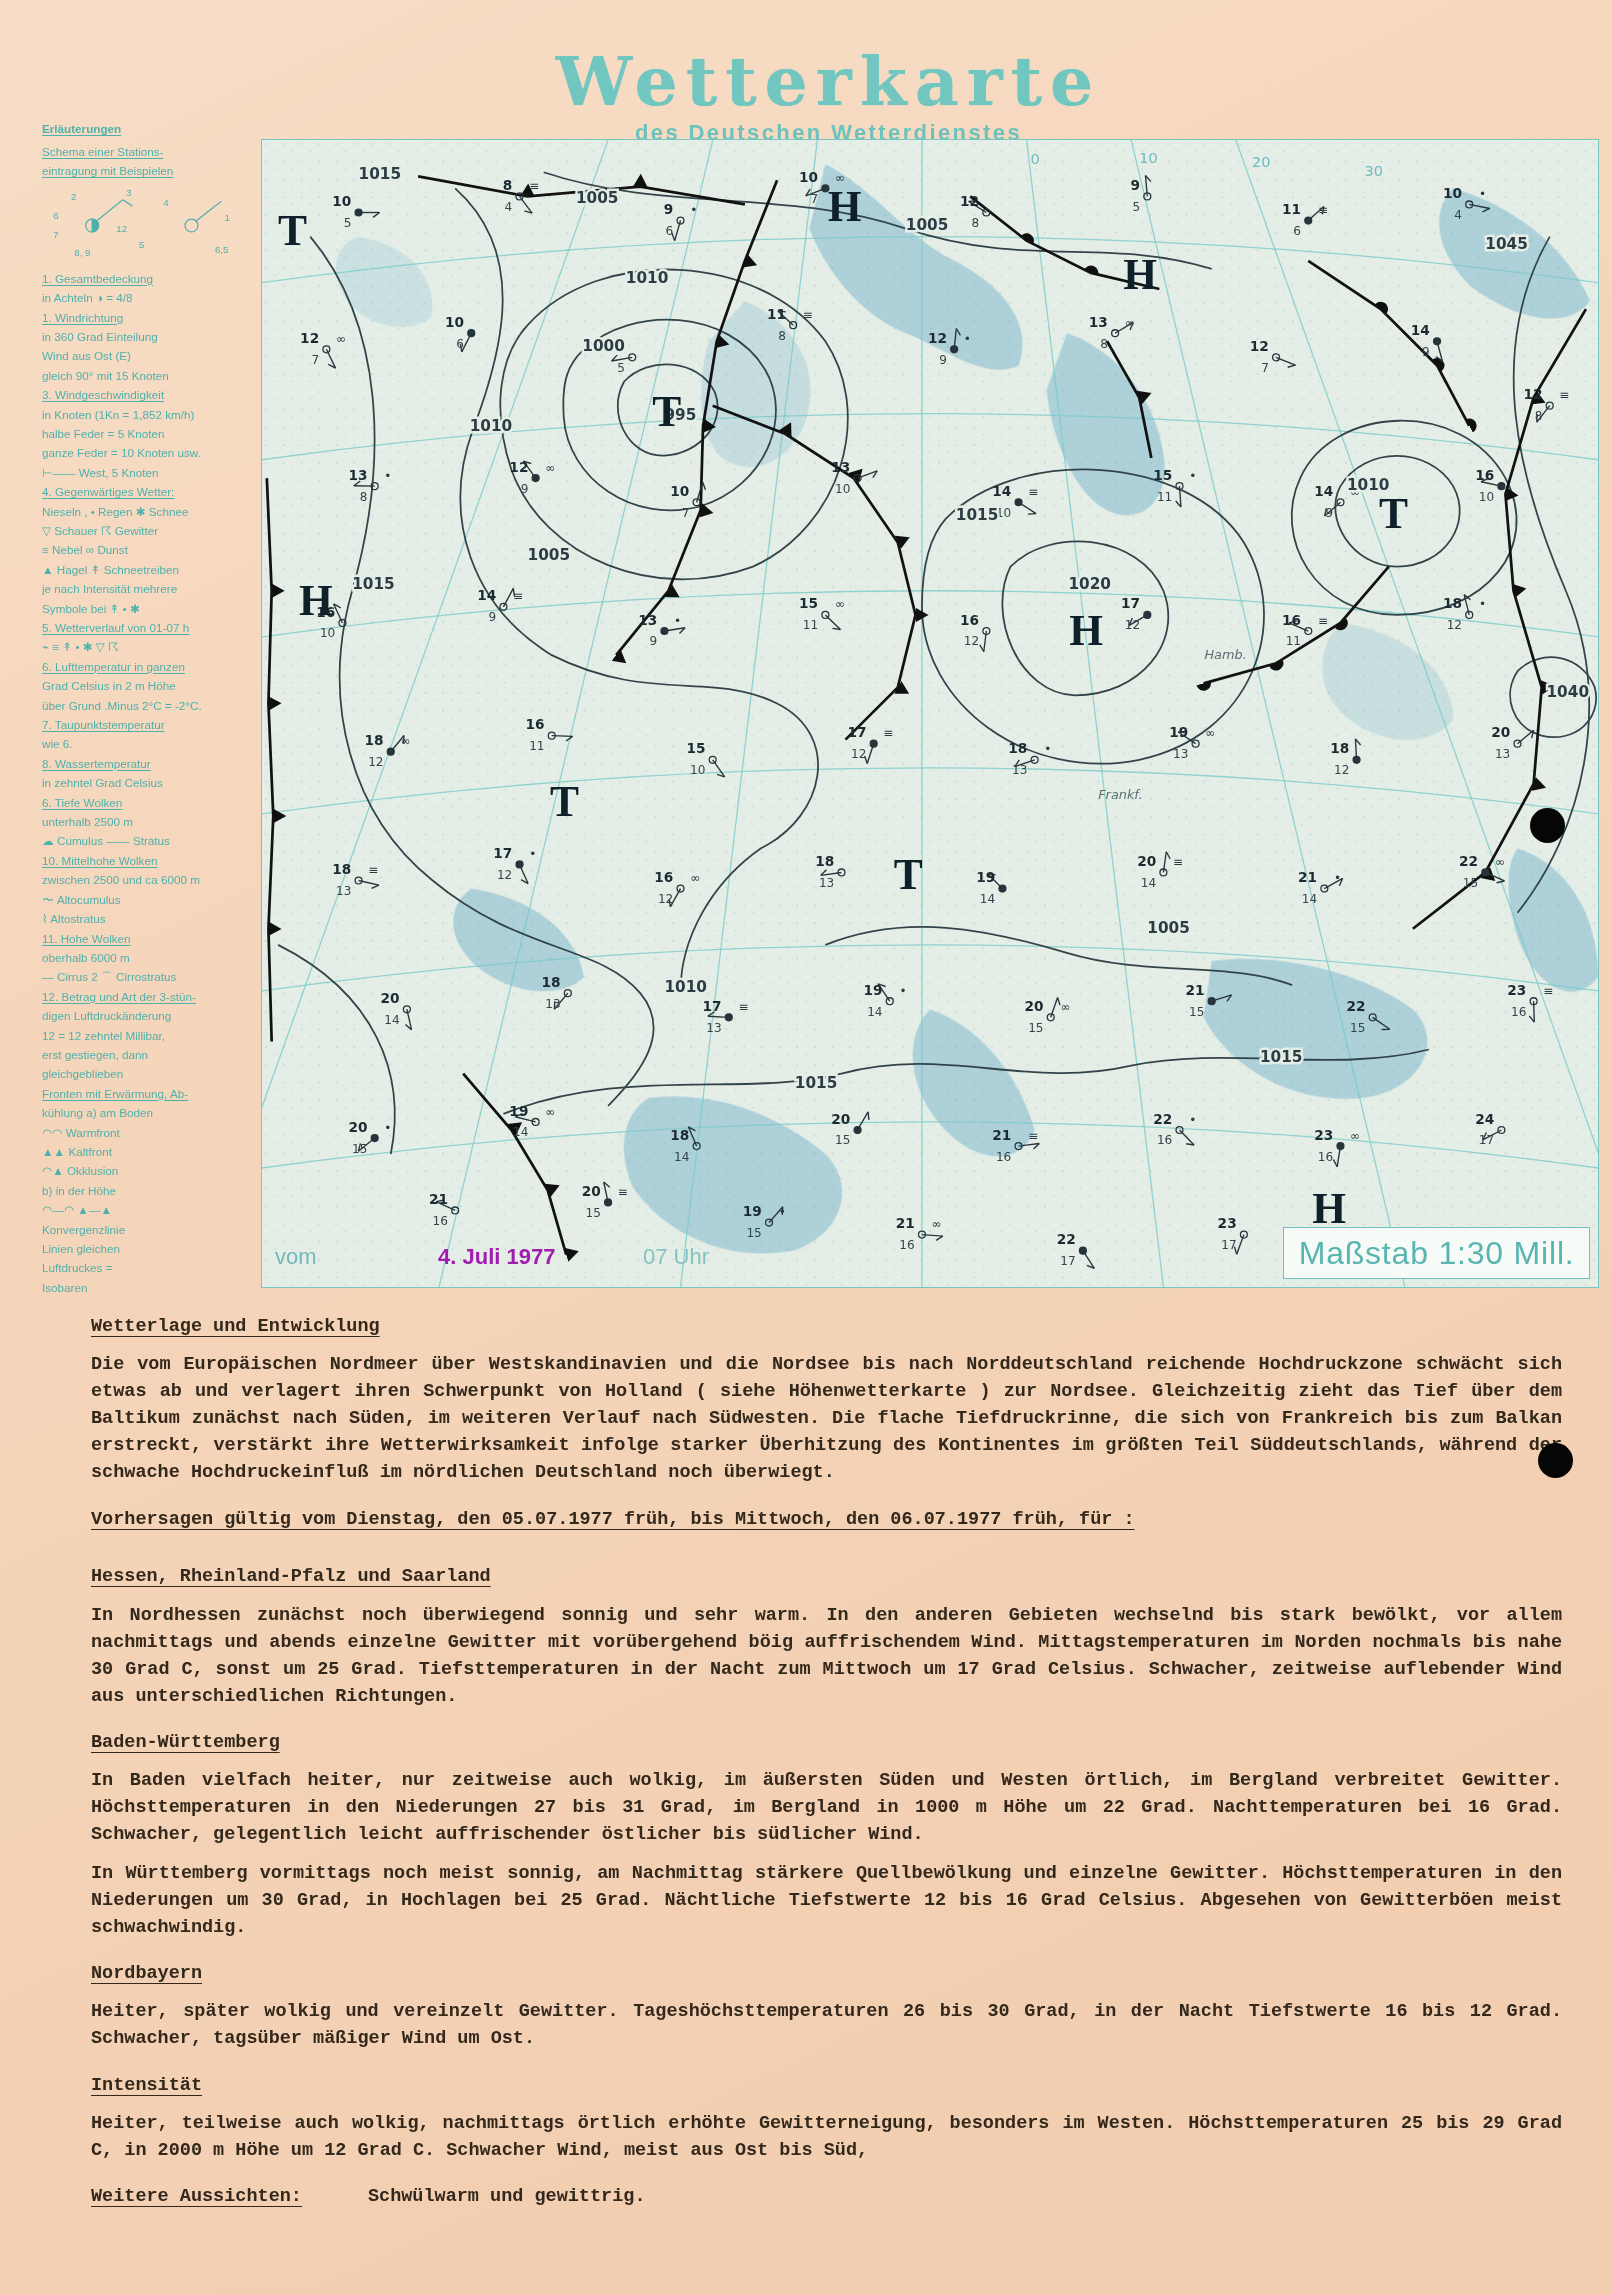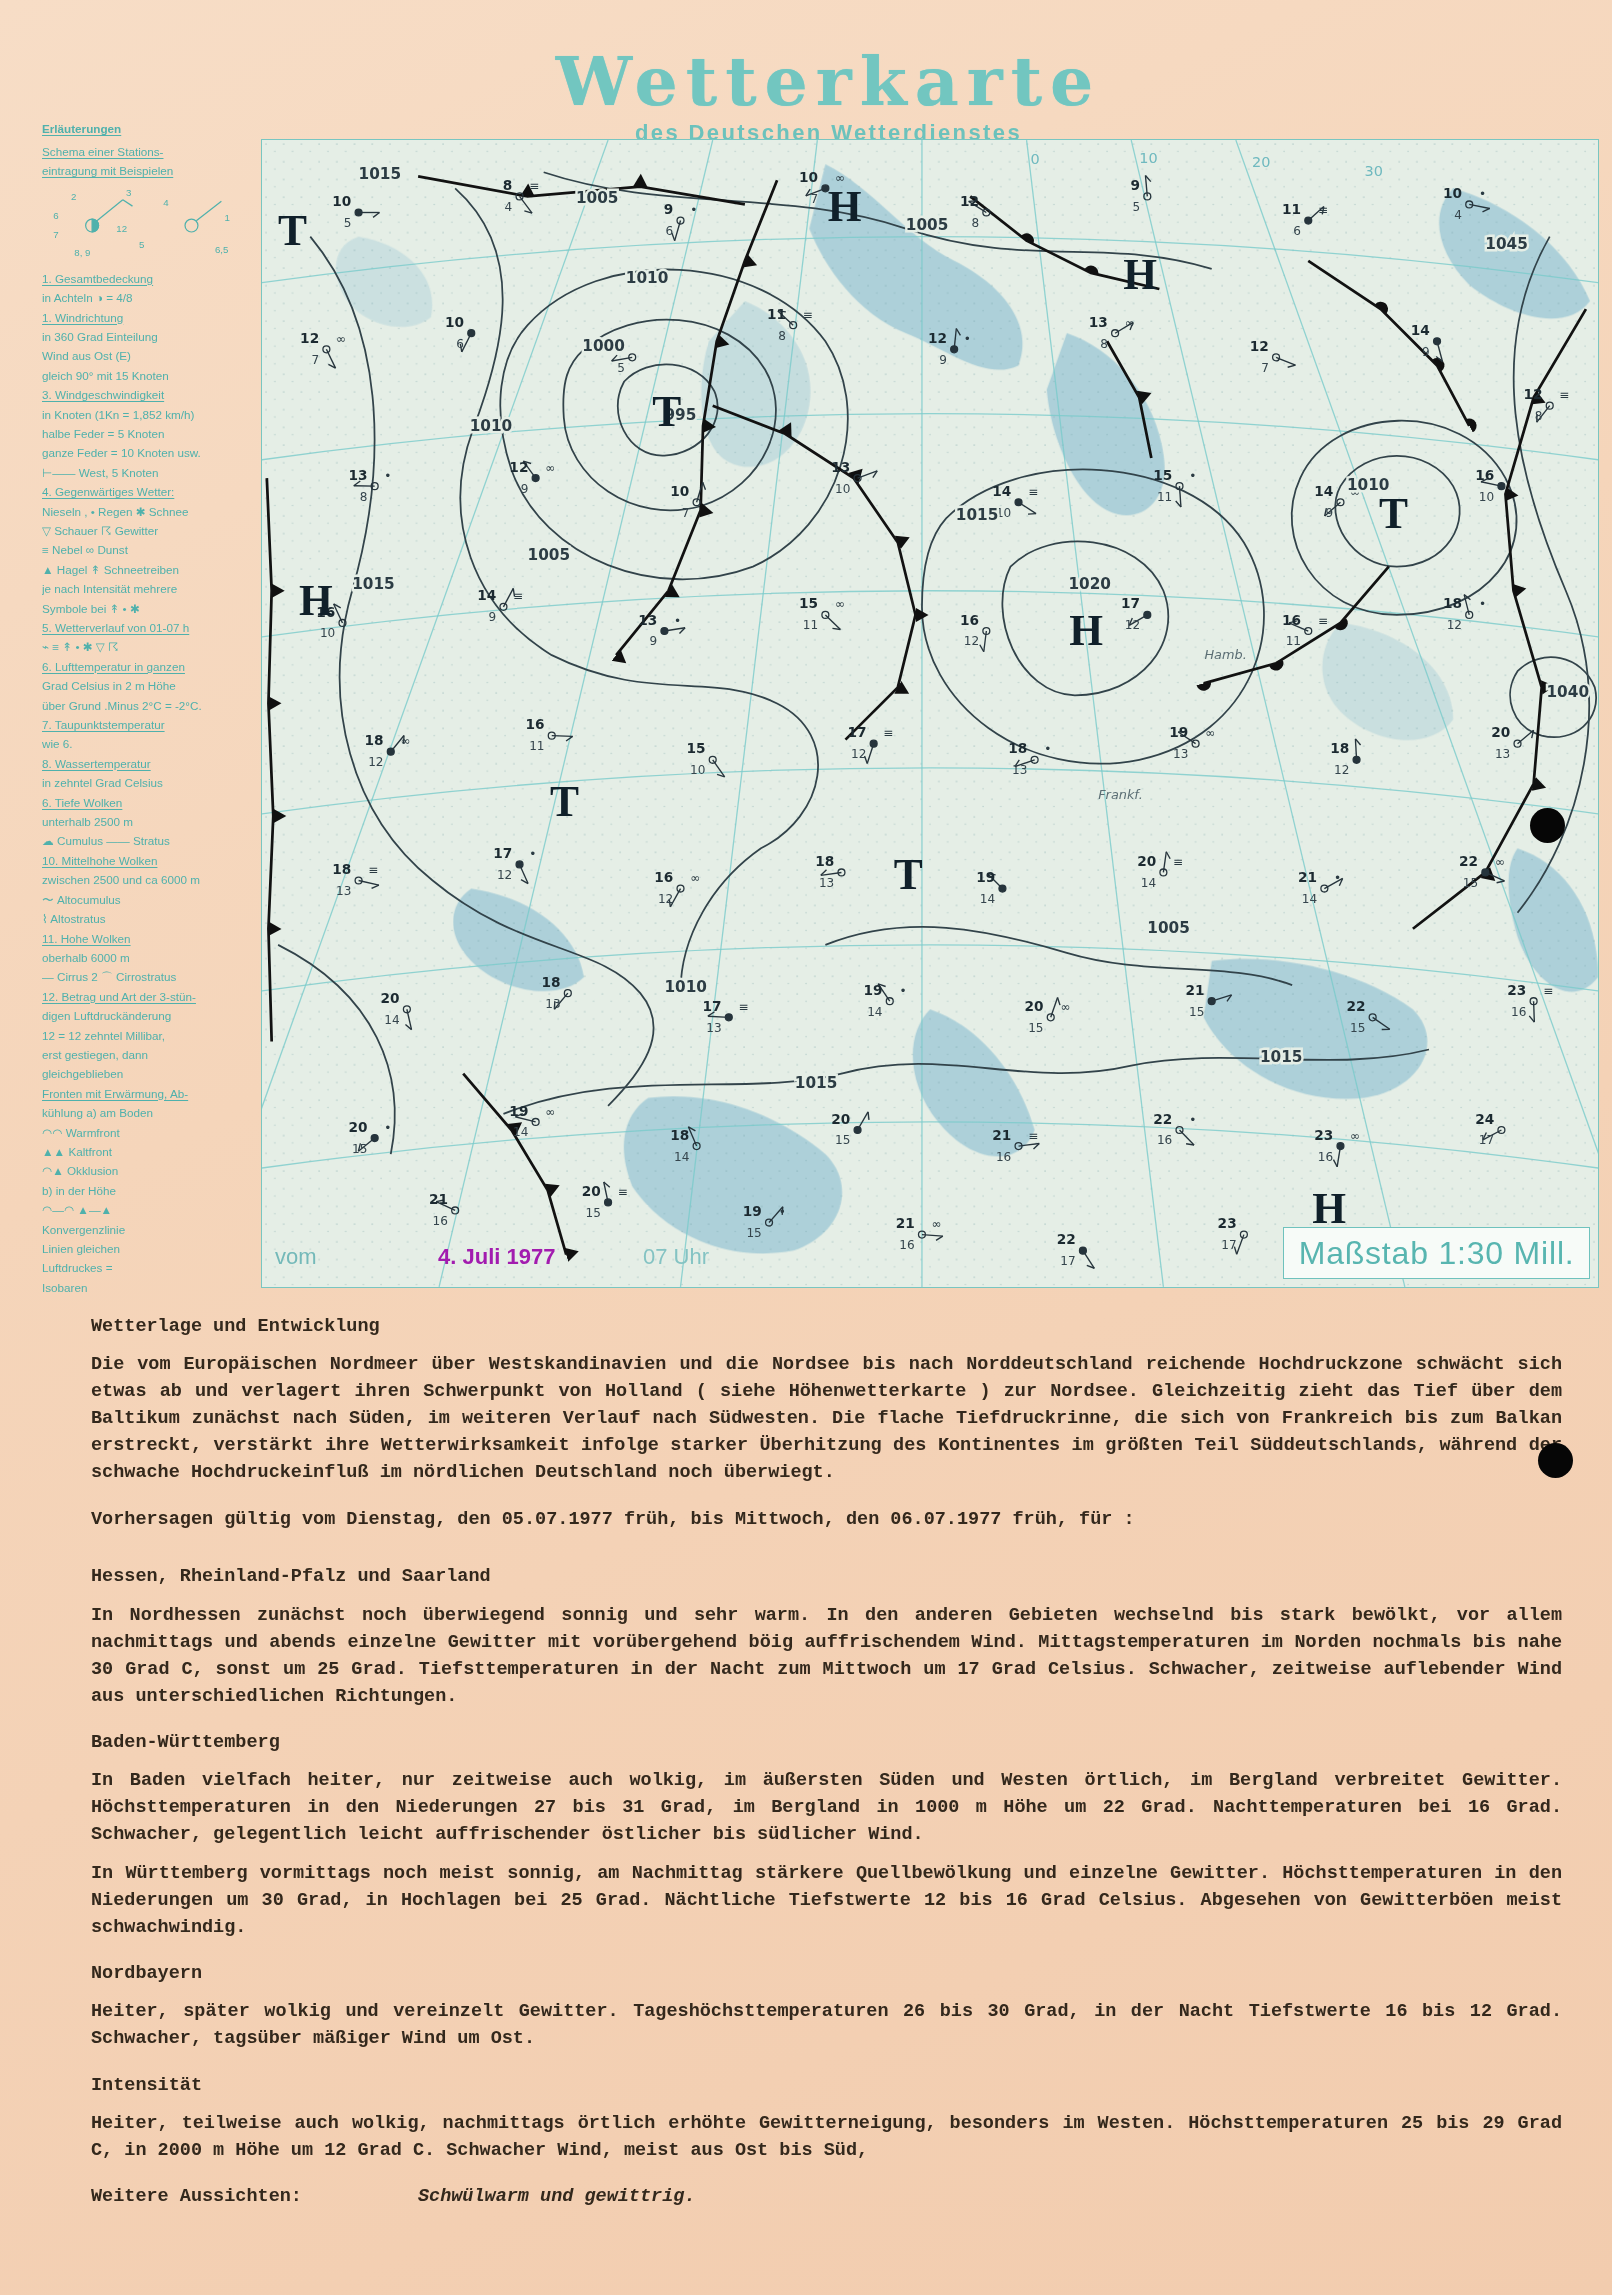--- a/index.html
+++ b/index.html
@@ -56,24 +56,24 @@
     font-size:32px; letter-spacing:0.8px;
   }
   
   .report{
     position:absolute; left:91px; top:1313px; width:1471px;
     color:#33281c; font-family:"Liberation Mono",monospace; font-weight:bold;
     font-size:18.5px; line-height:27px;
   }
   .sec{margin-bottom:19.4px;}
   .sh{font-size:inherit; font-weight:bold; margin:0 0 11.3px 0;
-      text-underline-offset:4.8px; display:inline-block;}
+      text-decoration:underline; text-underline-offset:4.8px; display:inline-block;}
   .sp{margin:0 0 11.3px 0; text-align:justify;}
   .hrow{display:flex; align-items:baseline;}
-  .hrow .hin{margin-left:116px;font-style:italic;}
+  .hrow .hin{margin-left:66px;}
   
   .hole{position:absolute; width:35px; height:35px; border-radius:50%; background:#060606; z-index:5;}
   .hole1{left:1530px; top:808px;}
   .hole2{left:1538px; top:1443px;}
 </style>
 </head>
 <body>
 
 <div class="page">
 

